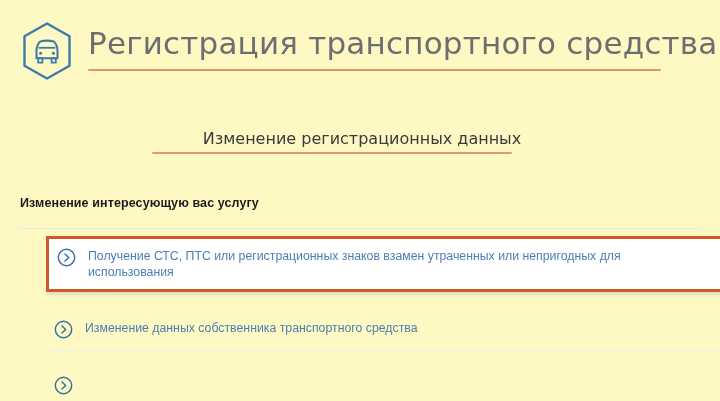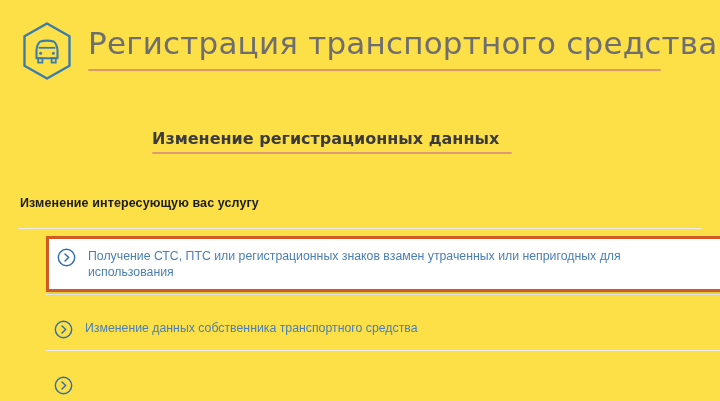--- a/index.html
+++ b/index.html
@@ -14,21 +14,21 @@
     font-family: "Liberation Sans", "DejaVu Sans", sans-serif;
     color: #333333;
     overflow: hidden;
     position: relative;
   }
 
   .page {
     position: relative;
     width: 720px;
     height: 401px;
-    background: #fde047;
+    background: #fef9c3;
   }
 
   
   .header {
     position: absolute;
     left: 0;
     top: 18px;
     width: 720px;
     height: 66px;
     display: flex;
@@ -68,24 +68,25 @@
   
   .subtitle-wrap {
     position: absolute;
     left: 152px;
     top: 129px;
     width: 420px;
   }
   .subtitle {
     font-family: "DejaVu Sans", "Liberation Sans", sans-serif;
     font-size: 16px;
-    font-weight: 700;
+    font-weight: 400;
     color: #3b3b3d;
     line-height: 20px;
     white-space: nowrap;
+    text-align: center;
   }
   .subtitle-underline {
     width: 360px;
     height: 2px;
     background: #df9a74;
     margin-top: 3px;
     border-radius: 1px;
   }
 
   

